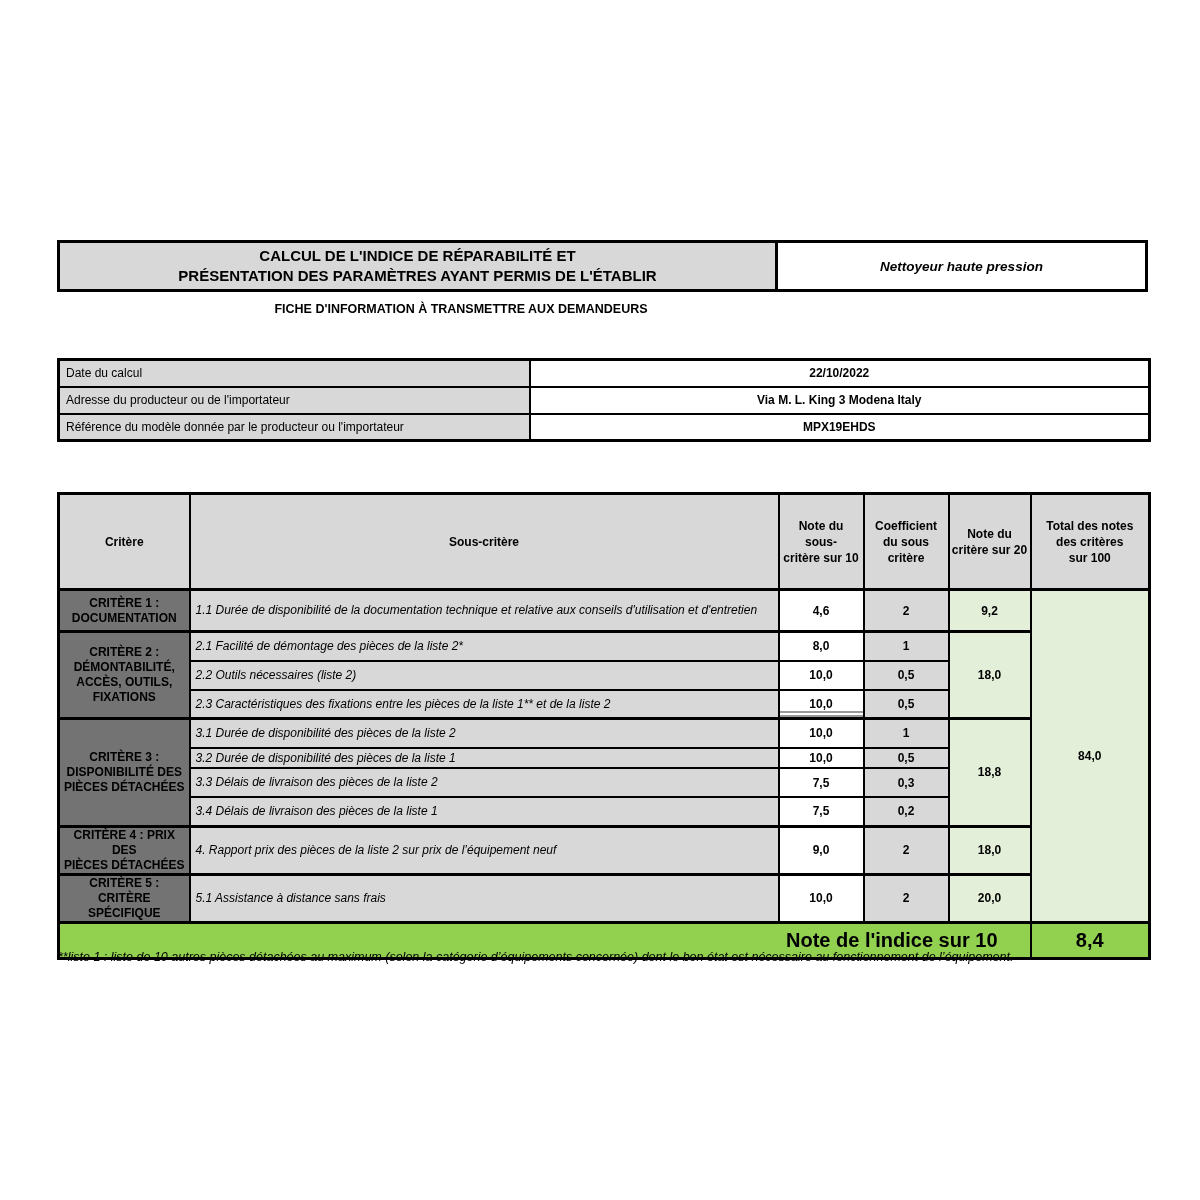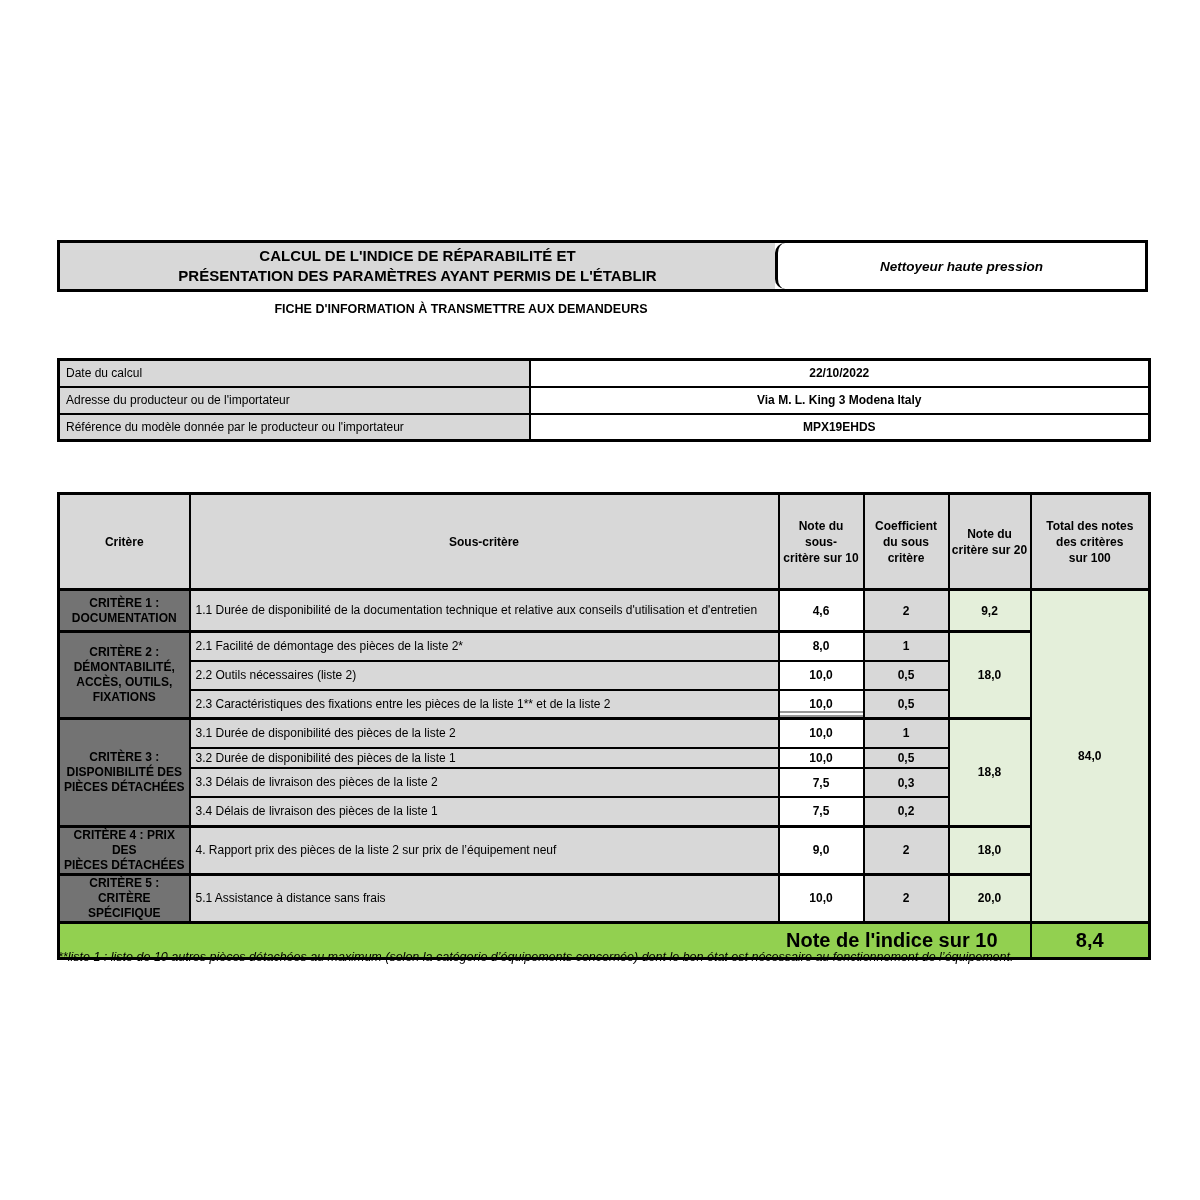--- a/index.html
+++ b/index.html
@@ -18,21 +18,21 @@
   }
   .title-box {
     width: 715px; background: #d8d8d8;
     display: flex; align-items: center; justify-content: center;
     text-align: center; font-weight: bold; font-size: 15px; line-height: 20px;
     white-space: pre-line; box-sizing: border-box;
   }
   .product-box {
     flex: 1; background: #fff; border-left: 3px solid #000;
     display: flex; align-items: center; justify-content: center;
-    font-weight: bold; font-style: italic; font-size: 13.5px; box-sizing: border-box; border-radius: 10px;
+    font-weight: bold; font-style: italic; font-size: 13.5px; box-sizing: border-box;
   }
 
   
   .subtitle { position: absolute; left: 57px; top: 302px; width: 808px; text-align: center; font-weight: bold; }
   .subtitle .l1 { font-size: 12.5px; }
   .subtitle .l2 { font-size: 12px; margin-top: 5px; }
 
   
   table { border-collapse: collapse; table-layout: fixed; }
   .info-table { position: absolute; left: 57px; top: 358px; width: 1091px; border: 3px solid #000; }
@@ -44,21 +44,21 @@
   .main-table { position: absolute; left: 57px; top: 492px; width: 1091px; border: 3px solid #000; }
   .main-table th, .main-table td { border: 2px solid #000; box-sizing: border-box; font-size: 12px; vertical-align: middle; }
   .main-table thead th {
     background: #d8d8d8; font-weight: bold; white-space: pre-line;
     height: 96px; line-height: 16px; padding: 0 2px;
   }
   td.crit {
     background: #737373; font-weight: bold; text-align: center;
     white-space: pre-line; line-height: 15px; padding: 0 2px;
   }
-  td.sub  { background: #d8d8d8; padding: 2px 5px; line-height: 14.5px; text-align: left; }
+  td.sub  { background: #d8d8d8; padding: 2px 5px; line-height: 14.5px; text-align: left; font-style: italic; }
   td.n10  { background: #ffffff; font-weight: bold; text-align: center; }
   td.coef { background: #d8d8d8; font-weight: bold; text-align: center; }
   td.n20  { background: #e4efda; font-weight: bold; text-align: center; }
   td.total{ background: #e4efda; font-weight: bold; text-align: center; }
   tr.group > td { border-top: 3px solid #000; }
   .dbl { box-shadow: inset 0 -2px 0 0 #999, inset 0 -4px 0 0 #fff, inset 0 -6px 0 0 #999; }
   tr.final td { background: #92d050; border-top: 3px solid #000; height: 36px; }
   tr.final td.flabel { text-align: right; padding-right: 32px; font-weight: bold; font-size: 20px; }
   tr.final td.fval   { text-align: center; font-weight: bold; font-size: 20px; }
 

